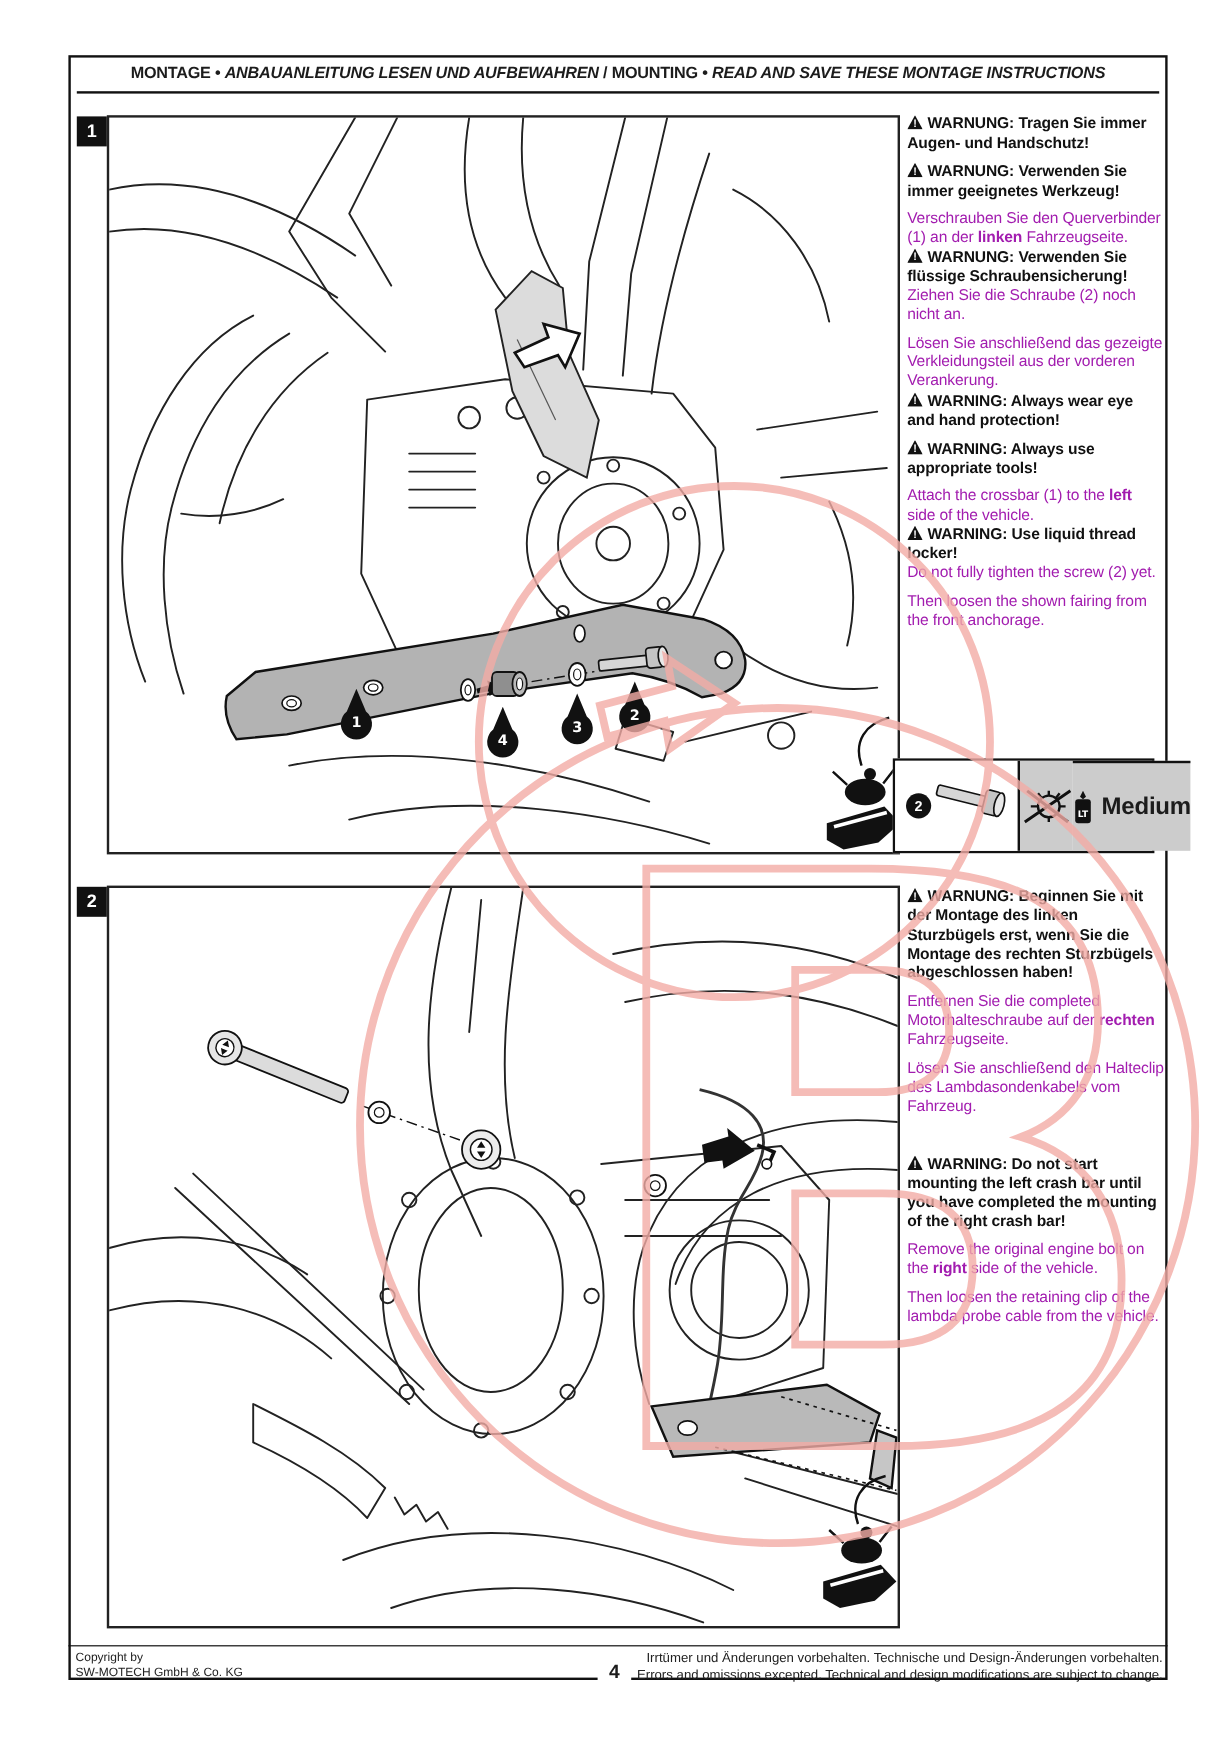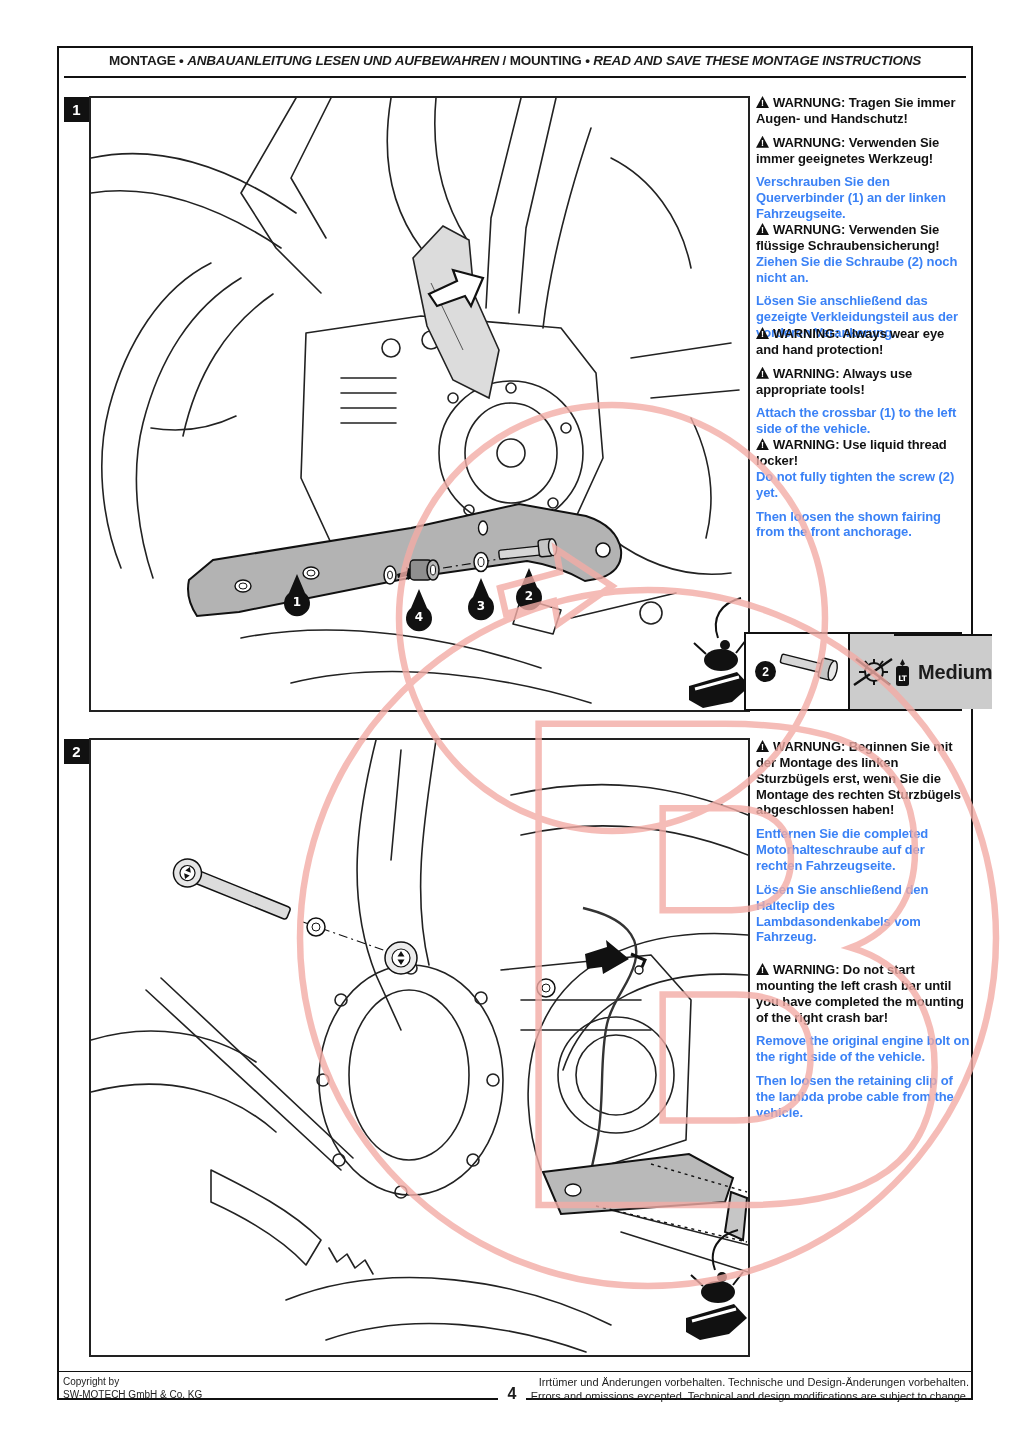--- a/index.html
+++ b/index.html
@@ -17,21 +17,21 @@
   .badge{position:absolute;width:25px;height:25px;background:#111;color:#fff;font-weight:bold;
          font-size:15px;display:flex;align-items:center;justify-content:center;z-index:4;}
   .badge1{left:64px;top:97px;} .badge2{left:64px;top:739px;}
 
   .col{position:absolute;left:756px;width:214px;font-size:13px;line-height:1.22;z-index:2;
        letter-spacing:-0.1px;}
   .col1de{top:95px;} .col1en{top:326px;} .col2de{top:739px;} .col2en{top:962px;}
   .col p{margin:0 0 8px;}
   .col p.tight{margin-bottom:0;}
   .warn{font-weight:bold;color:#111;}
-  .body{color:#3b82f6;font-weight:bold;}
+  .body{color:#a21caf;}
   .tri{display:inline-block;width:13px;height:12px;position:relative;vertical-align:-1px;margin-right:4px;}
   .tri::before{content:"";position:absolute;inset:0;background:#111;
                clip-path:polygon(50% 0,100% 100%,0 100%);}
   .tri-mark{position:absolute;left:0;right:0;top:2px;color:#fff;font-size:9px;font-weight:bold;
             text-align:center;line-height:10px;z-index:1;}
 
   .torque-box{position:absolute;left:744px;top:632px;width:214px;height:75px;border:2px solid #111;
               display:flex;background:#fff;z-index:2;}
   .tb-left{width:102px;position:relative;border-right:2px solid #111;background:#fff;}
   .tb-callout{position:absolute;left:9px;top:27px;width:21px;height:21px;border-radius:50%;

